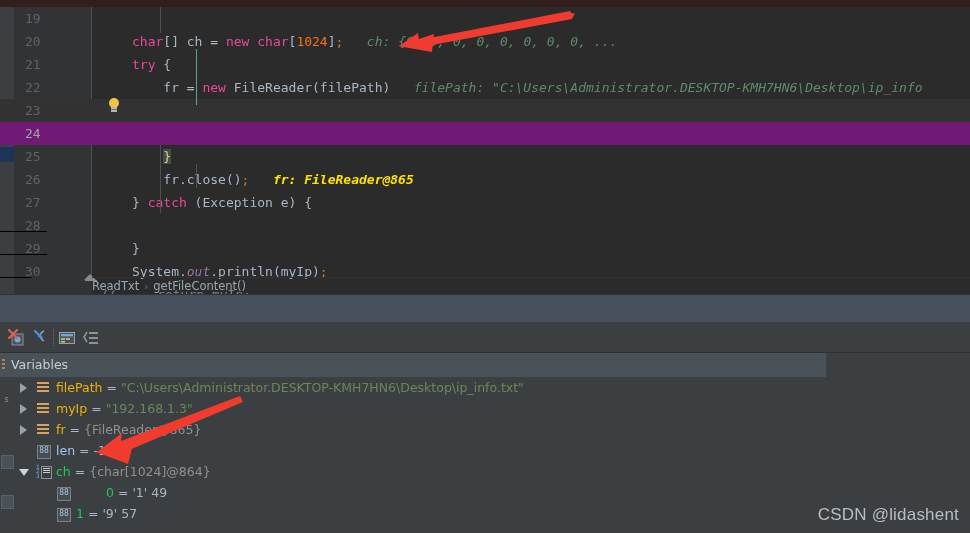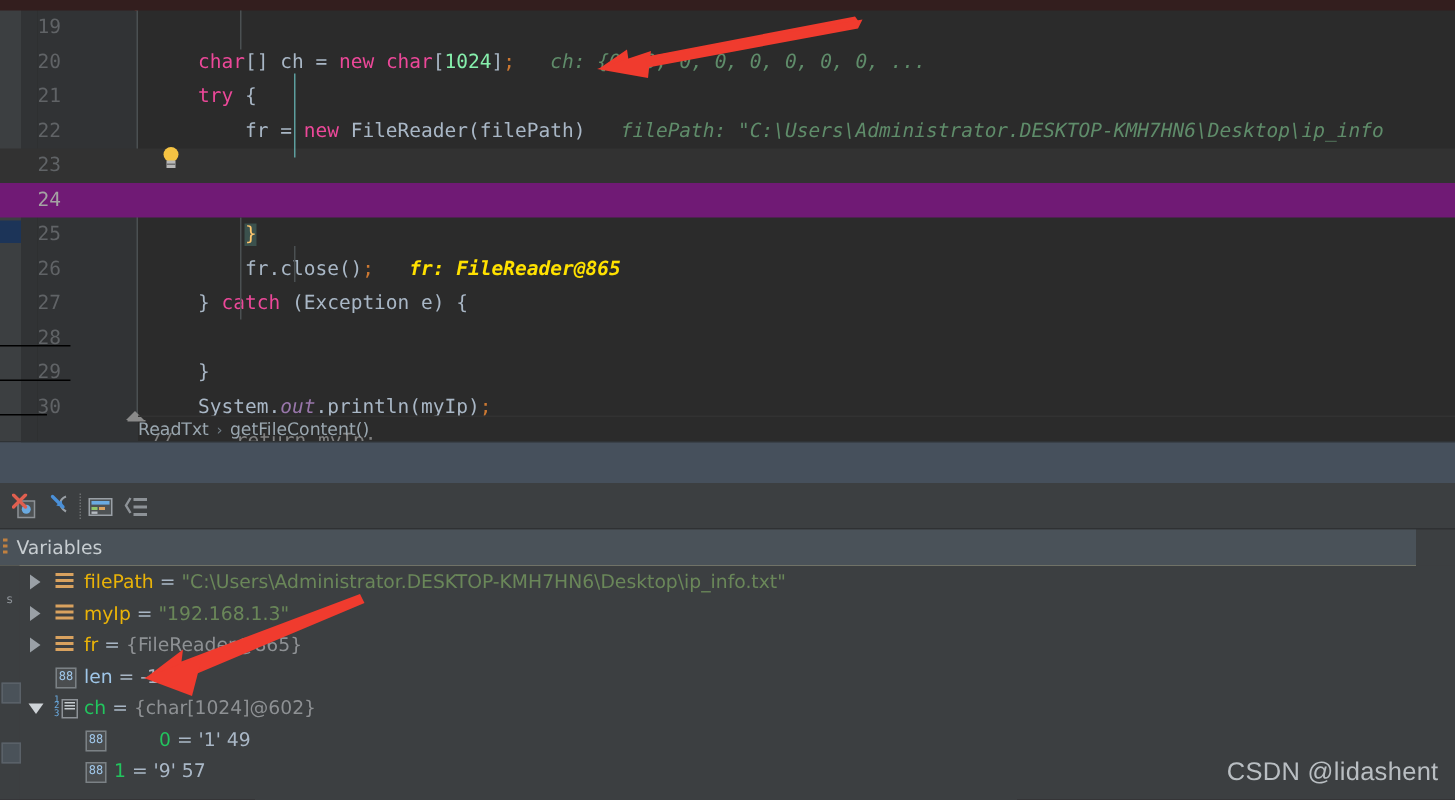--- a/index.html
+++ b/index.html
@@ -87,21 +87,21 @@
     height: 23px;
     color: #a9b7c6;
   }
 
   .row-top-cut { background: #331e1e; }
   .row-hl      { background: #701a75; }
   .row-soft    { background: #323232; }
 
   
   .kw   { color: #ec4899; }
-  .num  { color: #86efac; }
+  .num  { color: #f97316; }
   .cmt  { color: #808080; }
   .fld  { color: #9876aa; }
   .semi { color: #cc7832; }
   .brace-hl { background:#3b514d; color:#ffc66d; }
   .hint {
     color: #5f8c6a;
     font-style: italic;
   }
   .hintval { color: #cc7832; font-style: italic; }
   .hintyel { color: #ffe100; font-style: italic; font-weight: bold; }
@@ -224,21 +224,21 @@
   .tb-sep {
     position: absolute; top: 7px;
     width: 1px; height: 17px;
     border-left: 1px dotted #6b6e70;
   }
 
   
   .vars-tab {
     position: absolute;
     left: 0; top: 31px;
-    width: 944px; height: 24px;
+    width: 826px; height: 24px;
     background: #4a5259;
     border-bottom: 1px solid #fef9c3;
   }
   .vars-tab-label {
     position: absolute; left: 11px; top: 0;
     line-height: 24px;
     color: #c7cdd1;
     font-size: 12.5px;
   }
   .vars-tab-grip {
@@ -594,21 +594,21 @@
           <span class="nums">1<br>2<br>3</span>
           <span class="bars">
               <i></i>
               <i></i>
               <i></i>
             </span>
         </span>
         <span style="position:absolute;left:43px;">
           <span class="vname err">ch</span>
           <span class="veq">=</span>
-          <span class="vref">{char[1024]@602}</span>
+          <span class="vref">{char[1024]@864}</span>
         </span>
       </div>
 
       <div class="vrow" style="top:105px;">
         <span class="ico-prim" style="left:44px;">88</span>
         <span style="position:absolute;left:63px;margin-left:30px;">
           <span class="vname err">0</span>
           <span class="veq">=</span>
           <span class="vnum">'1' 49</span>
         </span>

